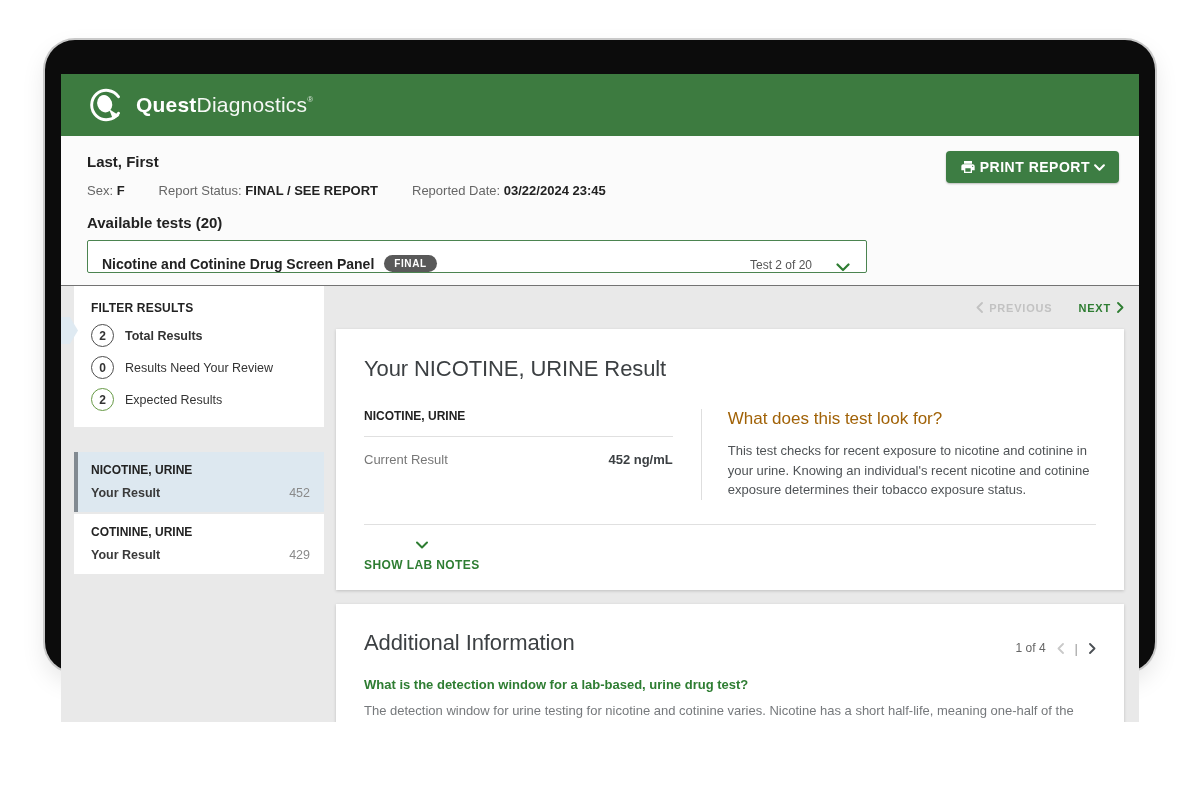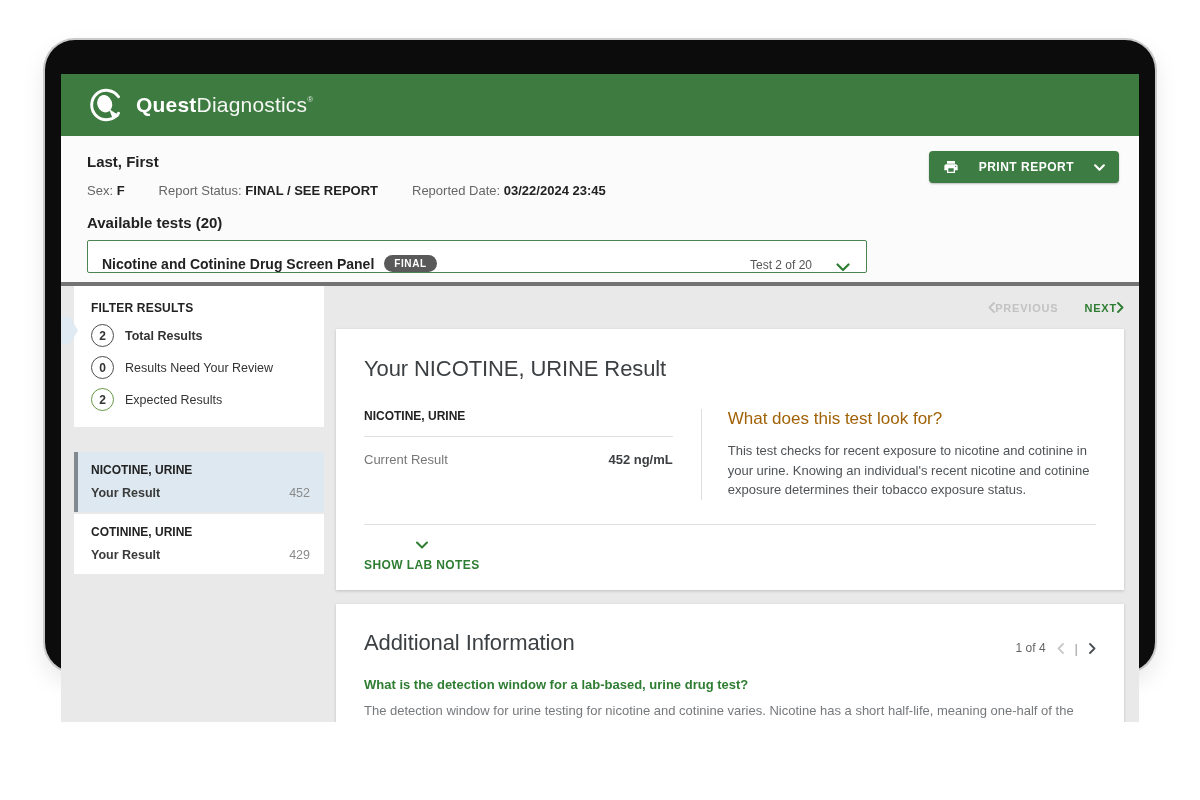--- a/index.html
+++ b/index.html
@@ -24,33 +24,33 @@
   }
   .logo { display:flex; align-items:center; gap:11px; }
   .logo-mark { width:38px; height:38px; }
   .logo-text { color:#fff; font-size:21px; letter-spacing:.2px; }
   .logo-text b { font-weight:700; }
   .logo-text .light { font-weight:300; opacity:.95; }
   .logo-tm { color:#fff; font-size:8px; vertical-align:10px; opacity:.8; }
 
   
   .info-section {
-    position:relative; flex:0 0 150px; background:#fbfbfb; border-bottom:4px solid #737373;
+    position:relative; flex:0 0 150px; background:#fbfbfb; border-bottom:1px solid #737373;
     padding:17px 0 0 26px;
   }
   .patient-name { font-size:15px; font-weight:700; color:#222; }
   .meta-row { display:flex; gap:34px; margin-top:13px; font-size:13px; color:#666; }
   .meta-row b { color:#222; font-weight:700; }
   .avail-label { margin-top:16px; font-size:15px; font-weight:700; color:#222; }
 
   .print-btn {
     position:absolute; right:20px; top:15px;
-    display:flex; align-items:center; gap:20px;
+    display:flex; align-items:center; gap:4px;
     background:#3d7d43; color:#fff; border:none; border-radius:4px;
-    padding:8px 14px; font-family:inherit; font-size:12px; font-weight:700; letter-spacing:.5px;
+    padding:8px 14px; font-family:inherit; font-size:14px; font-weight:700; letter-spacing:.5px;
     box-shadow:0 1px 2px rgba(0,0,0,.25); cursor:pointer;
   }
 
   .test-select {
     margin-top:9px; width:780px; height:33px; background:#fff;
     border:1px solid #4b8450; border-radius:2px;
     display:flex; align-items:flex-end; padding:0 14px; cursor:pointer;
   }
   .test-select .test-name { font-size:14px; font-weight:700; color:#222; }
   .badge-final {
@@ -86,21 +86,21 @@
   .result-item { background:#fff; padding:11px 14px 12px 17px; margin-bottom:2px; cursor:pointer; }
   .result-item.selected { background:#dde8f0; border-left:4px solid #828a91; padding-left:13px; }
   .result-item .rname { font-size:12px; font-weight:700; color:#222; }
   .result-item .rrow { display:flex; justify-content:space-between; margin-top:9px; }
   .result-item .rlabel { font-size:12.5px; font-weight:700; color:#3a3a3a; }
   .result-item .rvalue { font-size:12.5px; color:#8a8a8a; }
 
   
   .main-col { flex:1 1 auto; margin:0 15px 0 12px; display:flex; flex-direction:column; }
   .nav-row { height:43px; flex:0 0 43px; display:flex; align-items:center; justify-content:flex-end; gap:26px; }
-  .nav-link { display:flex; align-items:center; font-size:11px; font-weight:700; letter-spacing:.8px; cursor:pointer; background:none; border:none; font-family:inherit; }
+  .nav-link { display:flex; align-items:center; gap:6px; font-size:11px; font-weight:700; letter-spacing:.8px; cursor:pointer; background:none; border:none; font-family:inherit; }
   .nav-link.prev { color:#c2c2c2; }
   .nav-link.next { color:#2e7d32; }
 
   .card { background:#fff; box-shadow:0 1px 3px rgba(0,0,0,.18); }
   .card1 { padding:27px 28px 18px 28px; }
   .card-title { font-size:22px; font-weight:400; color:#3c4043; letter-spacing:-.1px; }
 
   .columns { display:flex; margin-top:27px; border-bottom:1px solid #e0e0e0; padding-bottom:24px; }
   .col-left { flex:0 0 46%; padding-right:28px; }
   .col-right { flex:1; border-left:1px solid #dedede; padding-left:26px; }

